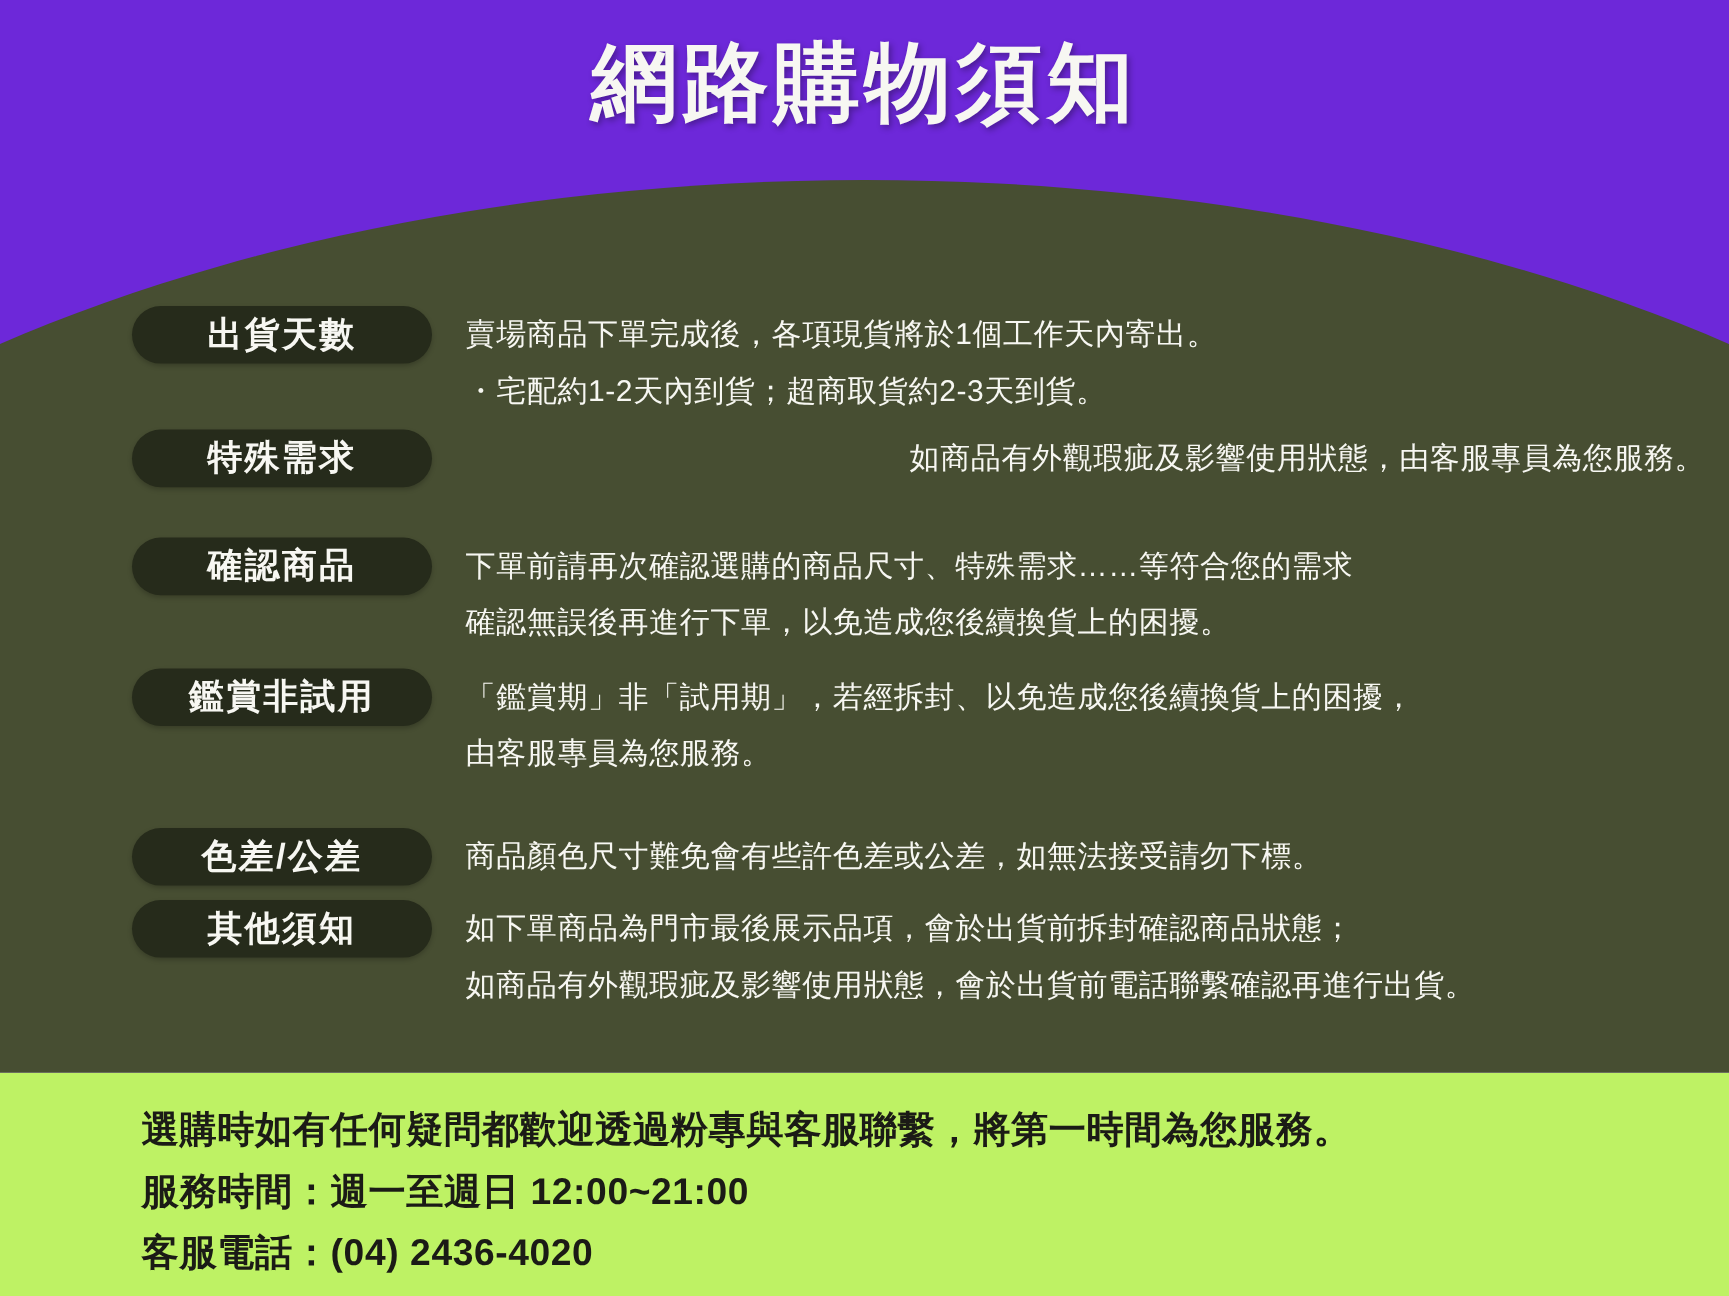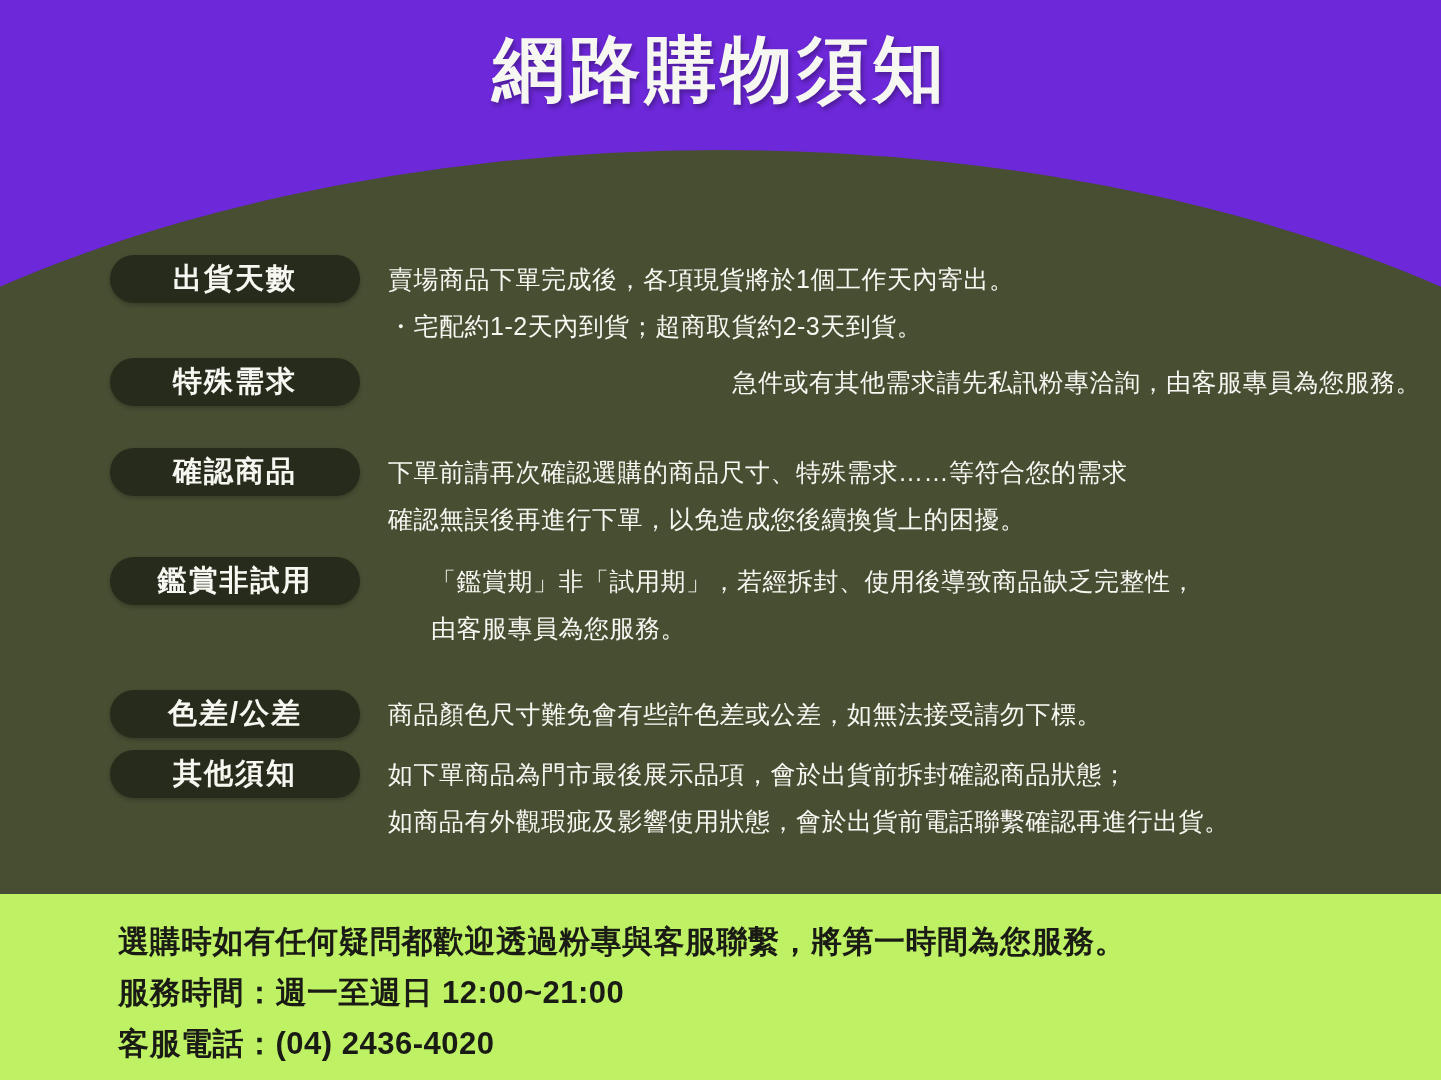--- a/index.html
+++ b/index.html
@@ -104,21 +104,21 @@
     line-height: 47px;
     font-weight: 400;
     letter-spacing: 0.5px;
     white-space: nowrap;
   }
 
   
   #row-0 { top: 255px; }
   #row-1 { top: 358px; justify-content: space-between; }
   #row-2 { top: 448px; }
-  #row-3 { top: 557px; gap: 43px; }
+  #row-3 { top: 557px; }
   #row-4 { top: 690px; text-align: right; }
   #row-5 { top: 750px; }
 
   
   .footer {
     position: absolute;
     left: 0;
     top: 894px;
     width: 1441px;
     height: 186px;
@@ -156,36 +156,36 @@
       <div class="badge">出貨天數</div>
       <div class="row-body">
         <div class="row-line">賣場商品下單完成後，各項現貨將於1個工作天內寄出。</div>
         <div class="row-line">・宅配約1-2天內到貨；超商取貨約2-3天到貨。</div>
       </div>
     </div>
 
     <div class="row" id="row-1">
       <div class="badge">特殊需求</div>
       <div class="row-body">
-        <div class="row-line">急件或有其他需求請先私訊粉專洽詢，由客服專員為您服務。</div>
+        <div class="row-line">如商品有外觀瑕疵及影響使用狀態，由客服專員為您服務。</div>
       </div>
     </div>
 
     <div class="row" id="row-2">
       <div class="badge">確認商品</div>
       <div class="row-body">
         <div class="row-line">下單前請再次確認選購的商品尺寸、特殊需求……等符合您的需求</div>
         <div class="row-line">確認無誤後再進行下單，以免造成您後續換貨上的困擾。</div>
       </div>
     </div>
 
     <div class="row" id="row-3">
       <div class="badge">鑑賞非試用</div>
       <div class="row-body">
-        <div class="row-line">「鑑賞期」非「試用期」，若經拆封、使用後導致商品缺乏完整性，</div>
+        <div class="row-line">「鑑賞期」非「試用期」，若經拆封、以免造成您後續換貨上的困擾，</div>
         <div class="row-line">由客服專員為您服務。</div>
       </div>
     </div>
 
     <div class="row" id="row-4">
       <div class="badge">色差/公差</div>
       <div class="row-body">
         <div class="row-line">商品顏色尺寸難免會有些許色差或公差，如無法接受請勿下標。</div>
       </div>
     </div>

